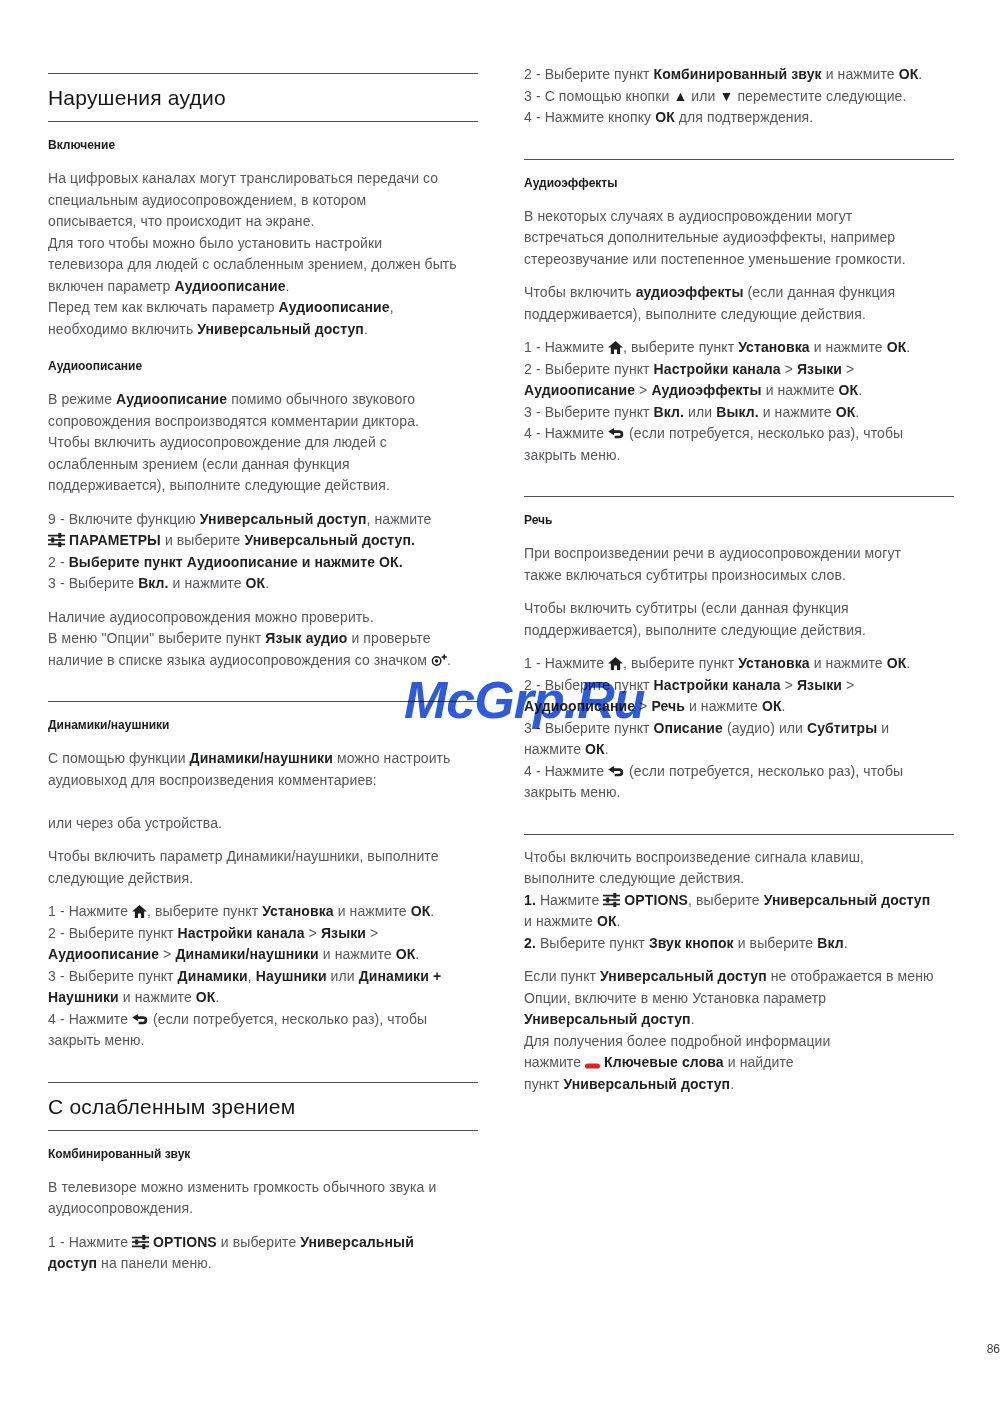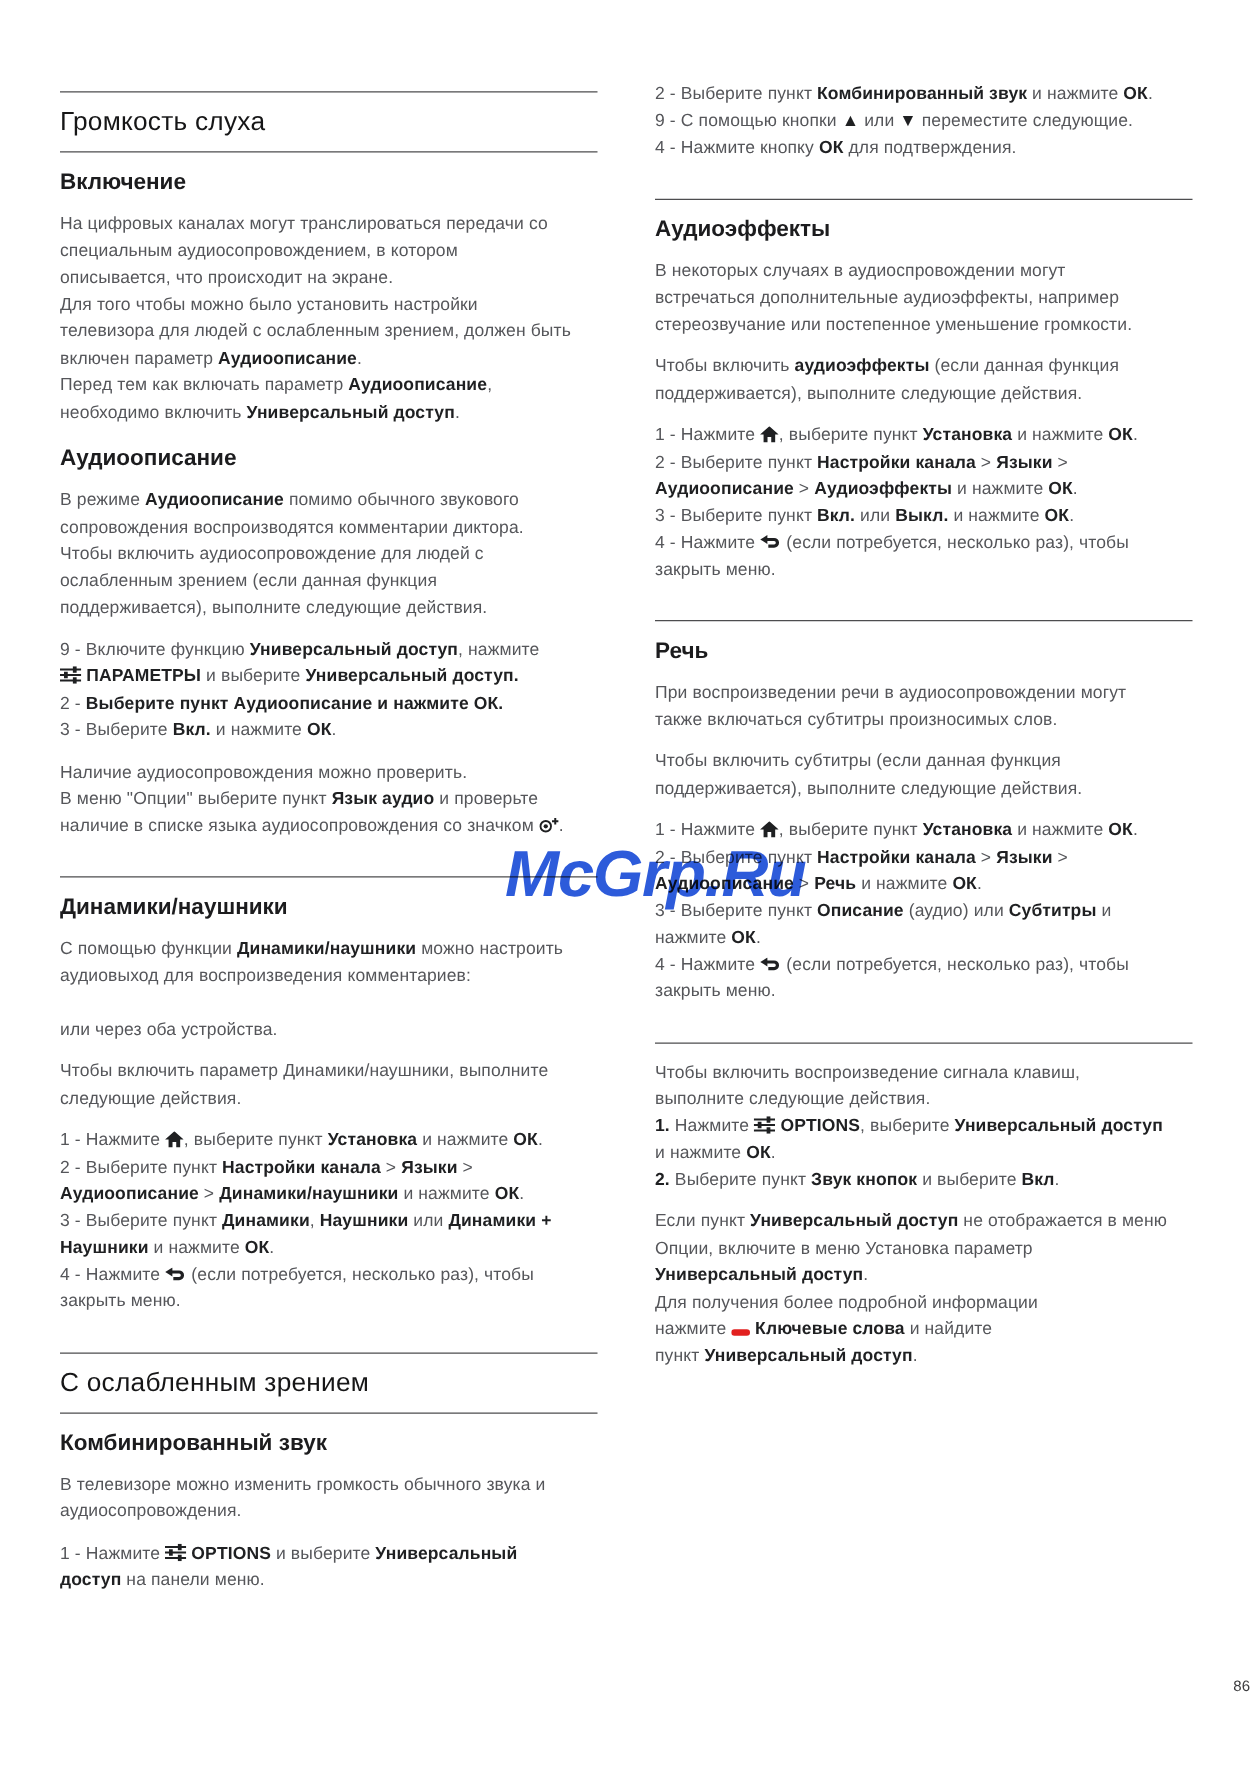--- a/index.html
+++ b/index.html
@@ -12,21 +12,21 @@
   .col-right { left:524px; top:64px; }
 
   .rule { height:0; border:0; border-top:1.5px solid #4d4d4f; margin:0; }
   .rule.sep { margin-top:30px; }
 
   h2 {
     font-weight:400; font-size:21px; line-height:25px; color:#161617;
     margin:11px 0 11px 0; letter-spacing:0.2px;
   }
   h3 {
-    font-weight:700; font-size:18px; line-height:22px; color:#1c1c1e;
+    font-weight:700; font-size:12px; line-height:22px; color:#1c1c1e;
     margin:15px 0 0 0;
   }
   .rule + h3 { margin-top:12px; }
 
   p {
     font-size:14px; line-height:21.5px; color:#55565a;
     margin:12px 0 0 0; letter-spacing:0.1px;
   }
   p b { color:#1f2022; font-weight:700; }
   p.first { margin-top:0; }
@@ -42,21 +42,21 @@
   #page-number {
     position:absolute; left:0; right:0; top:1342px; text-align:right;
     font-size:12px; color:#3c3c3e;
   }
 </style>
 </head>
 <body>
 
 <div class="col col-left" id="col-left">
     <div class="rule first"></div>
-    <h2>Громкость слуха</h2>
+    <h2>Нарушения аудио</h2>
     <div class="rule"></div>
     <h3>Включение</h3>
     <p><span>На цифровых каналах могут транслироваться передачи со</span><br><span>специальным аудиосопровождением, в котором</span><br><span>описывается, что происходит на экране.</span><br><span>Для того чтобы можно было установить настройки</span><br><span>телевизора для людей с ослабленным зрением, должен быть</span><br><span>включен параметр </span><b>Аудиоописание</b><span>.</span><br><span>Перед тем как включать параметр </span><b>Аудиоописание</b><span>,</span><br><span>необходимо включить </span><b>Универсальный доступ</b><span>.</span></p>
     <h3>Аудиоописание</h3>
     <p><span>В режиме </span><b>Аудиоописание</b><span> помимо обычного звукового</span><br><span>сопровождения воспроизводятся комментарии диктора.</span><br><span>Чтобы включить аудиосопровождение для людей с</span><br><span>ослабленным зрением (если данная функция</span><br><span>поддерживается), выполните следующие действия.</span></p>
     <p><span>9 - Включите функцию </span><b>Универсальный доступ</b><span>, нажмите</span><br><svg viewBox="0 0 17 14" width="17" height="14" class="inline-icon">
         <g stroke="#1f2022" stroke-width="1.7">
           <line x1="0" y1="2.6" x2="17" y2="2.6"></line>
           <line x1="0" y1="7" x2="17" y2="7"></line>
           <line x1="0" y1="11.4" x2="17" y2="11.4"></line>
@@ -95,21 +95,21 @@
           <line x1="0" y1="11.4" x2="17" y2="11.4"></line>
         </g>
         <g fill="#1f2022">
           <rect x="10.3" y="0" width="3" height="5.2"></rect>
           <rect x="3.2" y="4.4" width="3" height="5.2"></rect>
           <rect x="10.3" y="8.8" width="3" height="5.2"></rect>
         </g>
       </svg><span> </span><b>OPTIONS</b><span> и выберите </span><b>Универсальный</b><br><b>доступ</b><span> на панели меню.</span></p>
   </div>
 <div class="col col-right" id="col-right">
-    <p class="first"><span>2 - Выберите пункт </span><b>Комбинированный звук</b><span> и нажмите </span><b>ОК</b><span>.</span><br><span>9 - С помощью кнопки </span><b>▲</b><span> или </span><b>▼</b><span> переместите следующие.</span><br><span>4 - Нажмите кнопку </span><b>ОК</b><span> для подтверждения.</span></p>
+    <p class="first"><span>2 - Выберите пункт </span><b>Комбинированный звук</b><span> и нажмите </span><b>ОК</b><span>.</span><br><span>3 - С помощью кнопки </span><b>▲</b><span> или </span><b>▼</b><span> переместите следующие.</span><br><span>4 - Нажмите кнопку </span><b>ОК</b><span> для подтверждения.</span></p>
     <div class="rule sep"></div>
     <h3>Аудиоэффекты</h3>
     <p><span>В некоторых случаях в аудиоспровождении могут</span><br><span>встречаться дополнительные аудиоэффекты, например</span><br><span>стереозвучание или постепенное уменьшение громкости.</span></p>
     <p><span>Чтобы включить </span><b>аудиоэффекты</b><span> (если данная функция</span><br><span>поддерживается), выполните следующие действия.</span></p>
     <p><span>1 - Нажмите </span><svg viewBox="0 0 16 14" width="15" height="13" class="inline-icon">
         <path fill="#1f2022" d="M8 0 L16 7 H13 V14 H9.6 V9.2 H6.4 V14 H3 V7 H0 Z"></path>
       </svg><span>, выберите пункт </span><b>Установка</b><span> и нажмите </span><b>ОК</b><span>.</span><br><span>2 - Выберите пункт </span><b>Настройки канала</b><span> &gt; </span><b>Языки</b><span> &gt;</span><br><b>Аудиоописание</b><span> &gt; </span><b>Аудиоэффекты</b><span> и нажмите </span><b>ОК</b><span>.</span><br><span>3 - Выберите пункт </span><b>Вкл.</b><span> или </span><b>Выкл.</b><span> и нажмите </span><b>ОК</b><span>.</span><br><span>4 - Нажмите </span><svg viewBox="0 0 18 13" width="17" height="12" class="inline-icon">
         <path fill="#1f2022" d="M6.2 0 L6.2 7.8 L0 3.9 Z"></path>
         <path fill="#1f2022" d="M5 2.5 H12 A4.3 4.3 0 0 1 12 11.1 H7 V8.3 H12 A1.5 1.5 0 0 0 12 5.3 H5 Z"></path>
       </svg><span> (если потребуется, несколько раз), чтобы</span><br><span>закрыть меню.</span></p>

